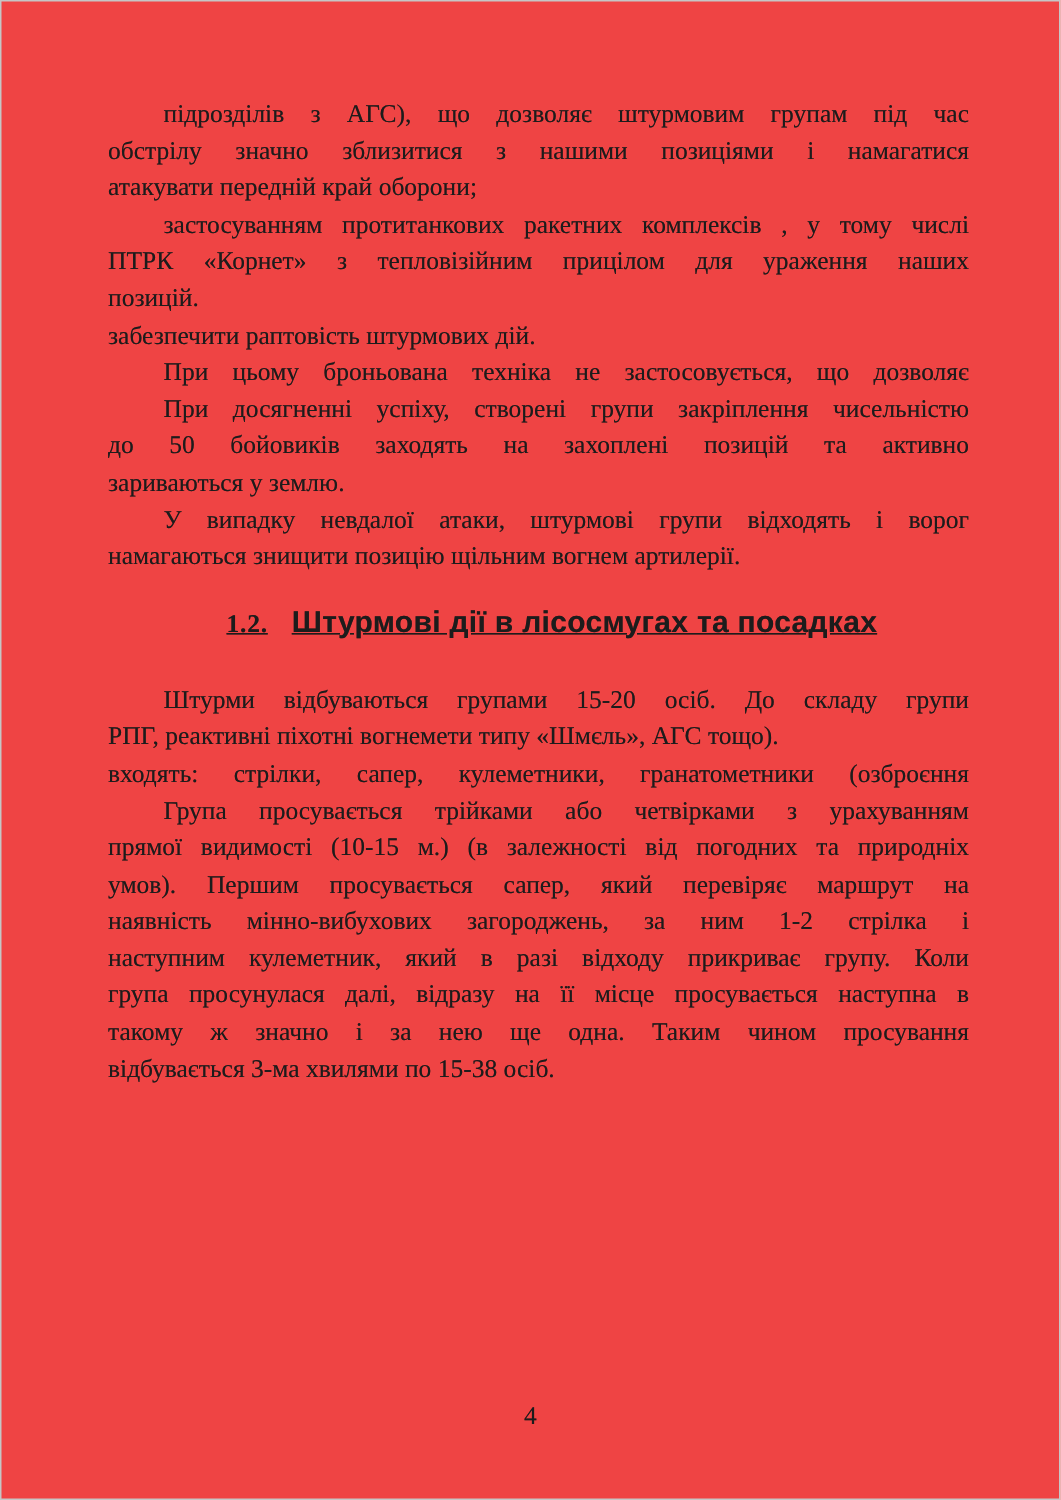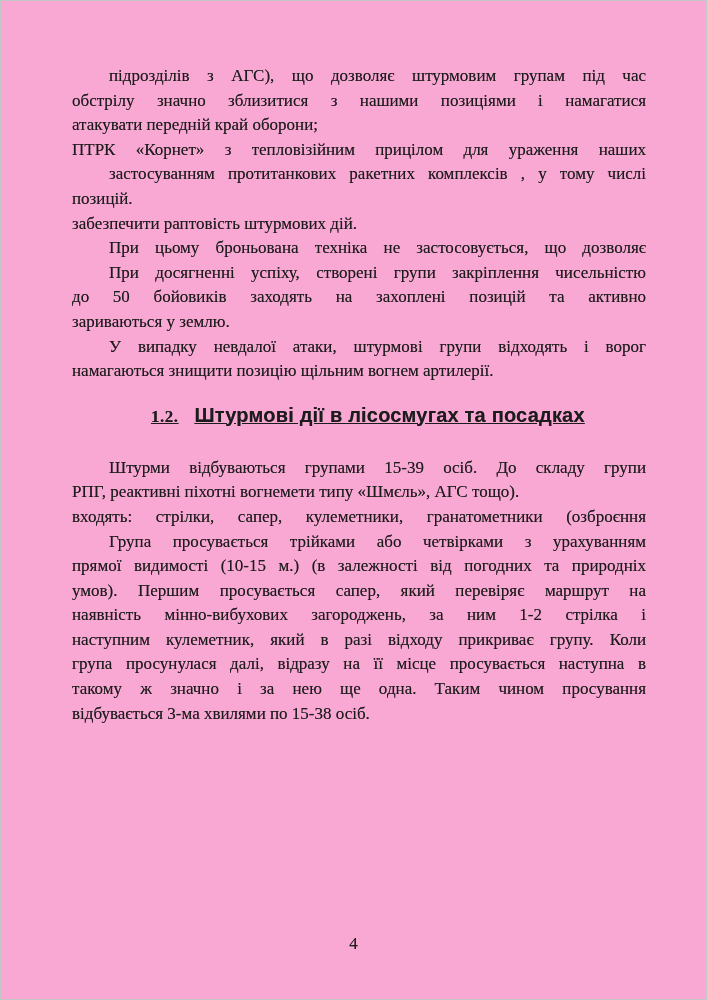--- a/index.html
+++ b/index.html
@@ -5,21 +5,21 @@
   html, body {
     margin: 0;
     padding: 0;
     background: #ffffff;
   }
   .page {
     position: relative;
     width: 707px;
     height: 1000px;
     box-sizing: border-box;
-    background: #f9a8d4;
+    background: #ef4444;
     border: 1px solid #c6c6c6;
     overflow: hidden;
     font-family: "Liberation Serif", "DejaVu Serif", serif;
     color: #1c1c1c;
   }
   .text-block {
     position: absolute;
     left: 71px;
     top: 63px;
     width: 574px;
@@ -80,40 +80,40 @@
 <body>
 
 <div class="page">
   <div class="text-block" id="content">
       <div class="paragraph">
         <div class="line para-first">підрозділів з АГС), що дозволяє штурмовим групам під час</div>
         <div class="line">обстрілу значно зблизитися з нашими позиціями і намагатися</div>
         <div class="line para-last">атакувати передній край оборони;</div>
       </div>
       <div class="paragraph">
+        <div class="line para-first">застосуванням протитанкових ракетних комплексів , у тому числі</div>
         <div class="line">ПТРК «Корнет» з тепловізійним прицілом для ураження наших</div>
-        <div class="line para-first">застосуванням протитанкових ракетних комплексів , у тому числі</div>
         <div class="line para-last">позицій.</div>
       </div>
       <div class="paragraph">
         <div class="line para-last">забезпечити раптовість штурмових дій.</div>
         <div class="line para-first">При цьому броньована техніка не застосовується, що дозволяє</div>
       </div>
       <div class="paragraph">
         <div class="line para-first">При досягненні успіху, створені групи закріплення чисельністю</div>
         <div class="line">до 50 бойовиків заходять на захоплені позицій та активно</div>
         <div class="line para-last">зариваються у землю.</div>
       </div>
       <div class="paragraph">
         <div class="line para-first">У випадку невдалої атаки, штурмові групи відходять і ворог</div>
         <div class="line para-last">намагаються знищити позицію щільним вогнем артилерії.</div>
       </div>
       <div class="heading"><span class="heading-number">1.2.</span><span class="heading-title">Штурмові дії в лісосмугах та посадках</span></div>
       <div class="paragraph">
-        <div class="line para-first">Штурми відбуваються групами 15-39 осіб. До складу групи</div>
+        <div class="line para-first">Штурми відбуваються групами 15-20 осіб. До складу групи</div>
         <div class="line para-last">РПГ, реактивні піхотні вогнемети типу «Шмєль», АГС тощо).</div>
         <div class="line">входять: стрілки, сапер, кулеметники, гранатометники (озброєння</div>
       </div>
       <div class="paragraph">
         <div class="line para-first">Група просувається трійками або четвірками з урахуванням</div>
         <div class="line">прямої видимості (10-15 м.) (в залежності від погодних та природніх</div>
         <div class="line">умов). Першим просувається сапер, який перевіряє маршрут на</div>
         <div class="line">наявність мінно-вибухових загороджень, за ним 1-2 стрілка і</div>
         <div class="line">наступним кулеметник, який в разі відходу прикриває групу. Коли</div>
         <div class="line">група просунулася далі, відразу на її місце просувається наступна в</div>

